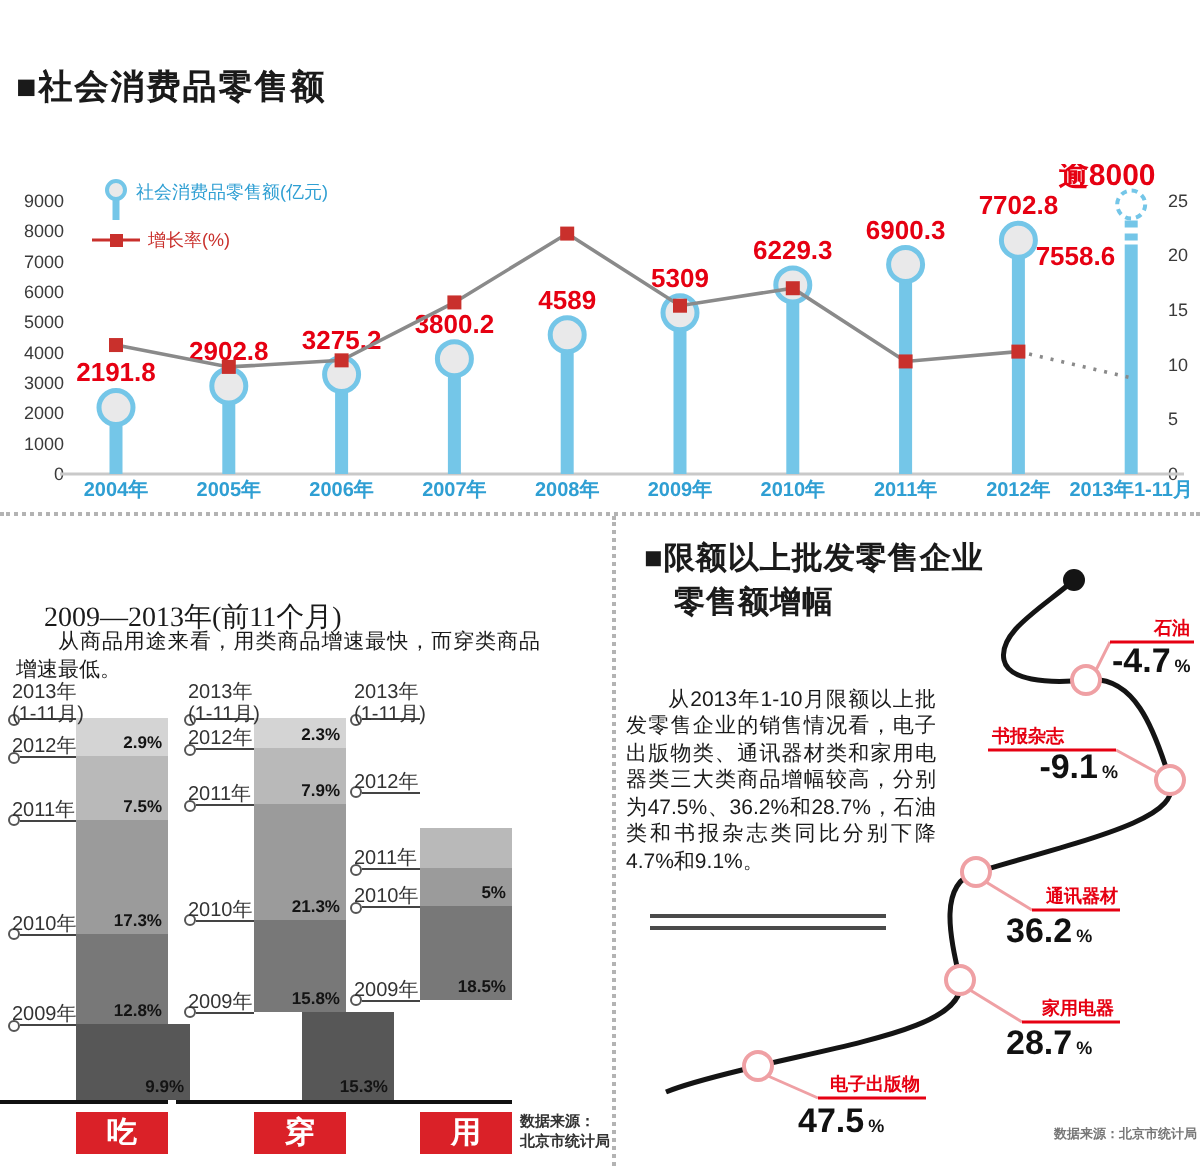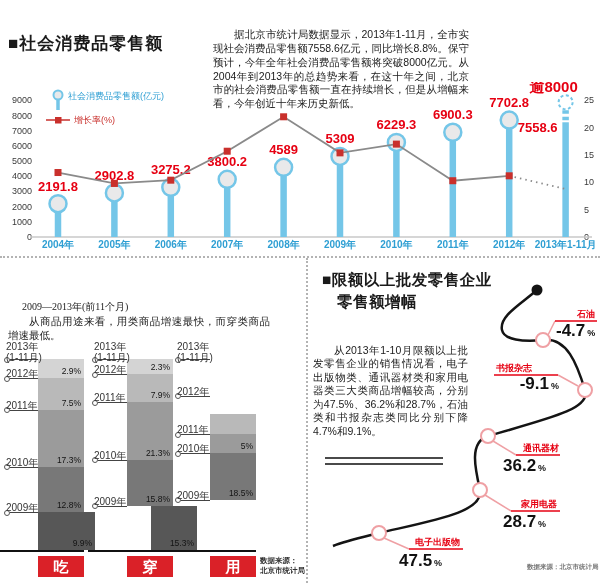--- a/index.html
+++ b/index.html
@@ -10,26 +10,26 @@
   .t1{position:absolute;left:8px;top:8px;font-size:17px;font-weight:bold;letter-spacing:1px;}
   .intro1{position:absolute;left:213px;top:4px;width:256px;margin:0;font-size:10.5px;line-height:1.32;
           text-align:justify;text-indent:2em;}
   #chart1{position:absolute;left:0;top:58px;}
   
   .div-h{position:absolute;left:0;top:256px;width:600px;border-top:2px dotted #b3b3b3;}
   .div-v{position:absolute;left:306px;top:258px;height:325px;border-left:2px dotted #b3b3b3;}
   
   .sec-bl{position:absolute;left:0;top:258px;width:306px;height:325px;}
   .t2{position:absolute;left:8px;top:16px;font-size:16.5px;font-weight:bold;letter-spacing:.5px;}
-  .sub2{position:absolute;left:22px;top:42px;font-size:10px;font-family:"Liberation Serif","DejaVu Serif",serif;}
+  .sub2{position:absolute;left:22px;top:42px;font-size:14px;font-family:"Liberation Serif","DejaVu Serif",serif;}
   .intro2{position:absolute;left:8px;top:56px;width:262px;margin:0;font-size:10.5px;line-height:1.35;
           text-indent:2em;text-align:justify;}
   #chart2{position:absolute;left:0;top:0;width:306px;height:325px;}
   .seg{position:absolute;}
-  .seg-lab{position:absolute;right:3px;bottom:2px;font-size:8.5px;font-weight:normal;color:#141414;}
+  .seg-lab{position:absolute;right:3px;bottom:2px;font-size:8.5px;font-weight:bold;color:#141414;}
   .yr-lab{position:absolute;font-size:10px;color:#333;white-space:pre-line;line-height:1.1;}
   .lead{position:absolute;height:1px;background:#444;}
   .lead-dot{position:absolute;width:4px;height:4px;border:1px solid #555;border-radius:50%;background:#fff;}
   .base2{position:absolute;height:2px;background:#111;}
   .badge{position:absolute;height:21px;color:#fff;font-size:15px;font-weight:bold;text-align:center;line-height:21px;}
   .src2{position:absolute;left:260px;top:298px;font-size:7.5px;font-weight:bold;color:#333;
         white-space:pre-line;line-height:1.35;}
   
   .sec-br{position:absolute;left:307px;top:258px;width:293px;height:325px;}
   .t3{position:absolute;left:15px;top:11px;font-size:15.5px;font-weight:bold;line-height:1.4;letter-spacing:.5px;}
@@ -41,21 +41,20 @@
   #chart3{position:absolute;left:0;top:0;}
   .src3{position:absolute;left:220px;top:305px;font-size:6.5px;font-weight:bold;color:#777;}
 </style>
 </head>
 <body>
 
 <div class="page">
 
   <section class="sec-top">
     <div class="t1">■社会消费品零售额</div>
-    <p class="intro1">据北京市统计局数据显示，2013年1-11月，全市实现社会消费品零售额7558.6亿元，同比增长8.8%。保守预计，今年全年社会消费品零售额将突破8000亿元。从2004年到2013年的总趋势来看，在这十年之间，北京市的社会消费品零售额一直在持续增长，但是从增幅来看，今年创近十年来历史新低。</p>
     <svg id="chart1" width="600" height="180" viewBox="0 0 600 180">
         <text x="32" y="158" text-anchor="end" font-size="9" fill="#3a3a3a">0</text>
         <text x="32" y="142.82222222222222" text-anchor="end" font-size="9" fill="#3a3a3a">1000</text>
         <text x="32" y="127.64444444444445" text-anchor="end" font-size="9" fill="#3a3a3a">2000</text>
         <text x="32" y="112.46666666666667" text-anchor="end" font-size="9" fill="#3a3a3a">3000</text>
         <text x="32" y="97.28888888888889" text-anchor="end" font-size="9" fill="#3a3a3a">4000</text>
         <text x="32" y="82.11111111111111" text-anchor="end" font-size="9" fill="#3a3a3a">5000</text>
         <text x="32" y="66.93333333333334" text-anchor="end" font-size="9" fill="#3a3a3a">6000</text>
         <text x="32" y="51.75555555555556" text-anchor="end" font-size="9" fill="#3a3a3a">7000</text>
         <text x="32" y="36.57777777777778" text-anchor="end" font-size="9" fill="#3a3a3a">8000</text>

